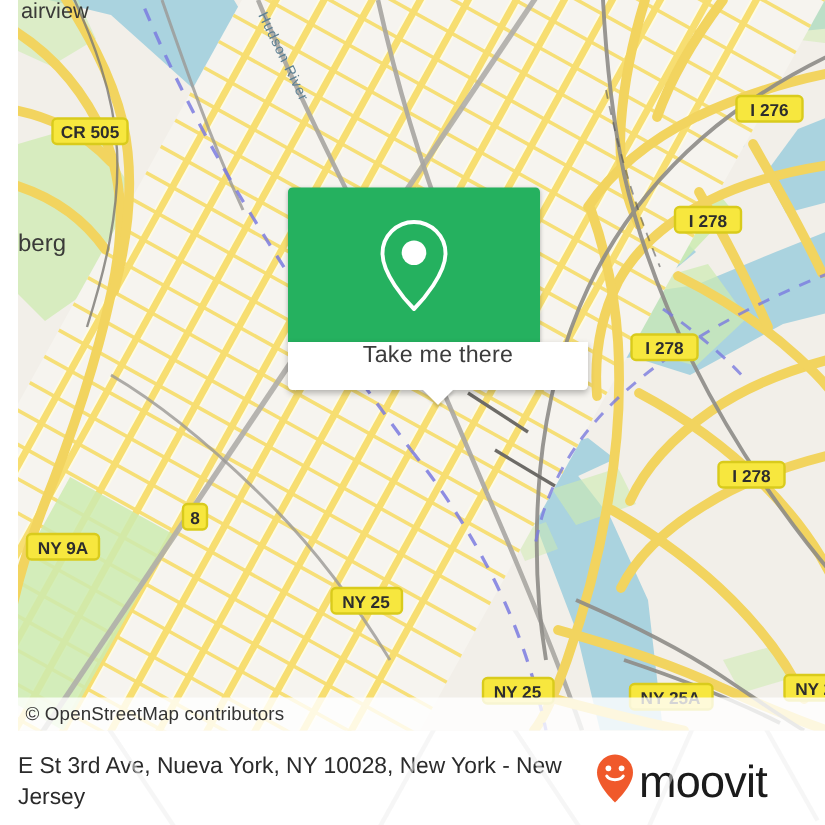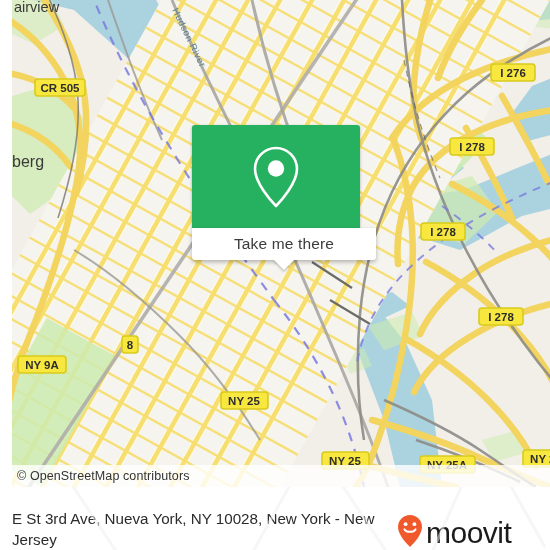--- a/index.html
+++ b/index.html
@@ -24,39 +24,39 @@
 
   
   .callout{position:absolute;left:192px;top:125px;width:168px;}
   .callout-head{
     width:168px;height:103px;background:#25b15f;
     border-radius:3px 3px 0 0;
     display:flex;align-items:center;justify-content:center;
     box-shadow:0 1px 3px rgba(0,0,0,0.30);
   }
   .callout-body{
-    position:relative;width:184px;height:32px;background:#ffffff;
+    position:relative;width:200px;height:32px;background:#ffffff;
     border-radius:0 0 3px 3px;
-    display:flex;align-items:center;justify-content:center;
+    display:flex;justify-content:center;
     box-shadow:0 2px 4px rgba(0,0,0,0.28);
   }
   .callout-body .label{font-size:15.5px;color:#3c3c3c;letter-spacing:0.15px;}
   .callout-tail{
     position:absolute;left:50%;bottom:-10px;margin-left:-11px;
     width:0;height:0;
     border-left:11px solid transparent;
     border-right:11px solid transparent;
     border-top:11px solid #ffffff;
     filter:drop-shadow(0 2px 1px rgba(0,0,0,0.20));
   }
 
   
   .footer{
     position:absolute;left:0;top:487px;width:550px;height:63px;
-    background:#ffffff;display:flex;align-items:flex-end;
+    background:#ffffff;display:flex;align-items:flex-start;
   }
   .footer-text{
     flex:1;padding:13px 8px 0 12px;
     font-size:15.2px;line-height:21px;color:#2b2b2b;
   }
   .brand{display:flex;align-items:center;padding:15px 25px 0 0;}
   .brand svg{display:block;}
 
   
   .watermark{position:absolute;left:0;top:0;width:550px;height:63px;pointer-events:none;opacity:.5;}

